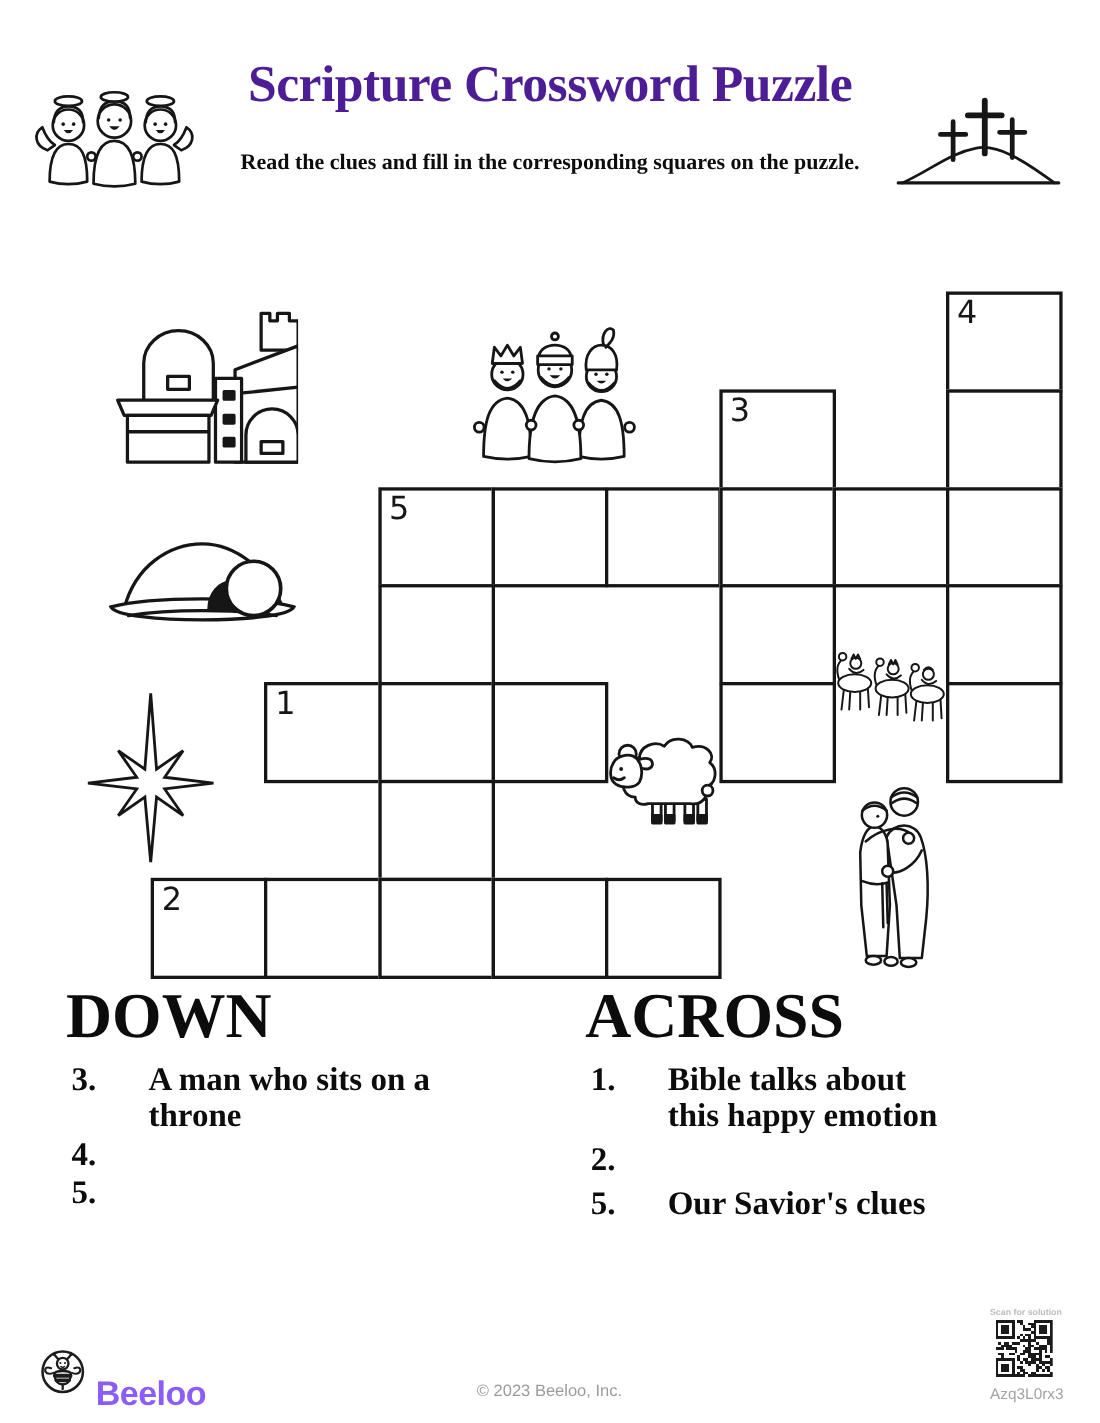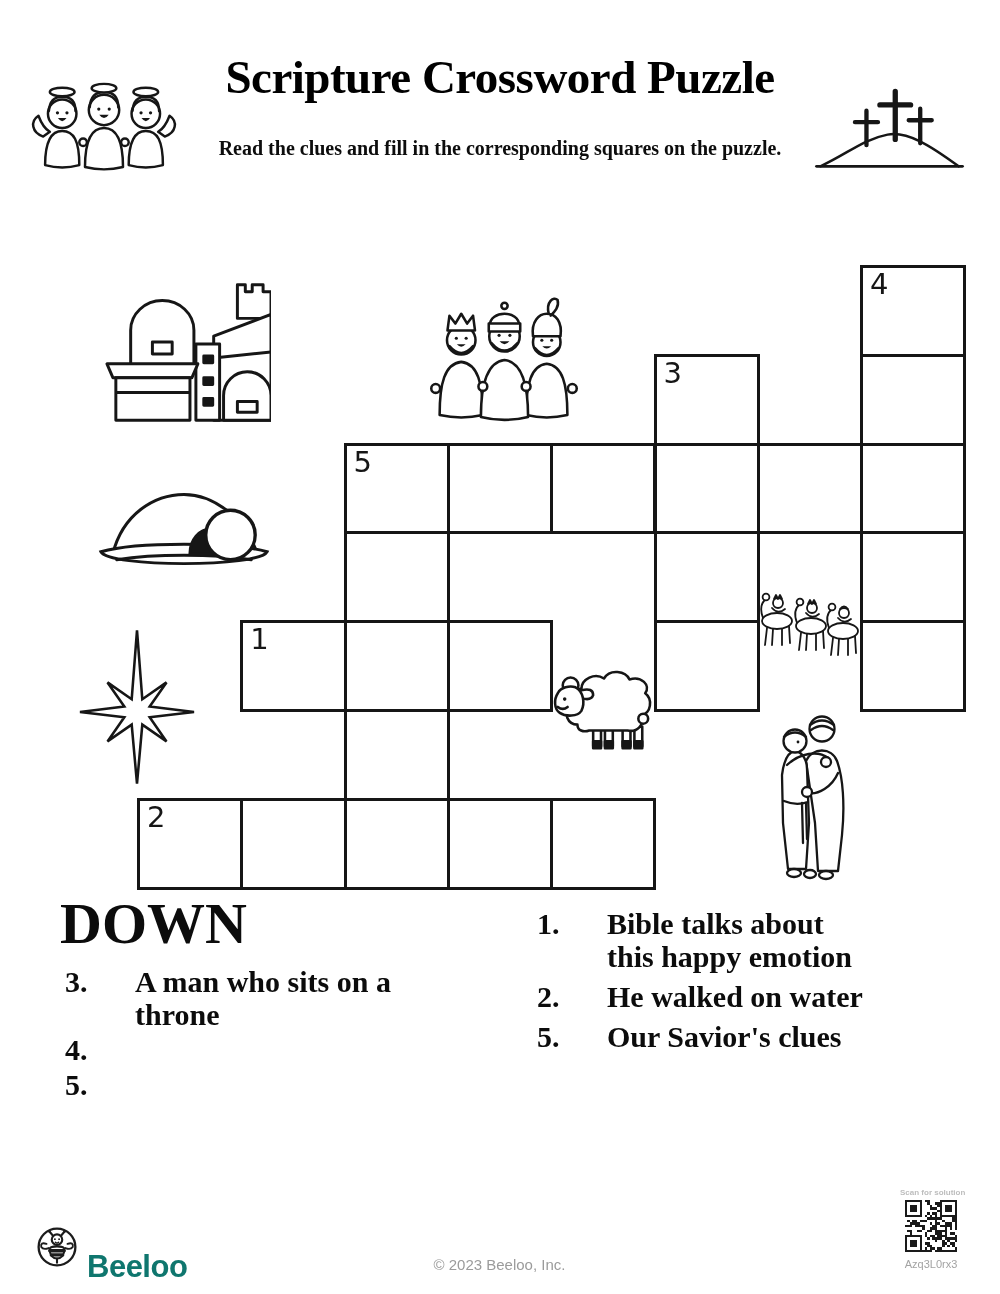--- a/index.html
+++ b/index.html
@@ -6,21 +6,21 @@
   html,body { background:#ffffff; }
   #page {
     position:relative; width:1000px; height:1294px; background:#fff;
     font-family:"Liberation Serif", serif; color:#111; overflow:hidden;
   }
   .abs { position:absolute; }
 
   
   #title {
     left:0; top:50px; width:1000px; text-align:center;
-    font-size:47px; font-weight:600; letter-spacing:-0.5px; color:#000000;
+    font-size:47px; font-weight:600; letter-spacing:-0.5px; color:#4c1d95;
   }
   #subtitle {
     left:0; top:137px; width:1000px; text-align:center;
     font-size:20px; font-weight:600; color:#0d0d0d;
   }
 
   
   #crossword-grid { left:0; top:0; width:1000px; height:900px; }
   .cell {
     position:absolute; width:106.3px; height:91.8px;
@@ -46,31 +46,31 @@
   .clue { display:flex; font-size:30px; font-weight:600; line-height:33px; color:#0c0c0c; }
   #down-clue-list .clue { margin-bottom:2px; }
   #across-clue-list .clue { margin-bottom:7px; }
   .cnum { flex:none; width:42px; }
   .ctext { flex:1 1 auto;margin-left:28px; }
 
   
   #brand-logo { left:36px; top:1213px; display:flex; align-items:center; }
   #brand-text {
     margin-left:9px; font-family:"Liberation Sans", sans-serif;
-    font-size:31px; font-weight:700; letter-spacing:-0.5px; color:#0f766e;margin-top:36px;
+    font-size:31px; font-weight:700; letter-spacing:-0.5px; color:#8b5cf6;margin-top:36px;
   }
   #copyright {
     left:0; top:1256px; width:999px; text-align:center;
     font-family:"Liberation Sans", sans-serif; font-size:15px; color:#9b9b9b;
   }
   #qr-block { left:900px; top:1188px; width:62px; text-align:center;
     font-family:"Liberation Sans", sans-serif; }
   #qr-label-top { font-size:8px; color:#bdbdbd; white-space:nowrap;font-weight:bold; }
   #qr-svg { margin:3px auto 2px auto; }
-  #qr-code-text { font-size:11px; color:#a3a3a3; }
+  #qr-code-text { font-size:14px; color:#a3a3a3; }
 </style>
 </head>
 <body>
 
 <div id="page">
 
   <div class="abs illus" style="left:28px;top:80px">
     <svg width="152" height="98" viewBox="0 0 160 100" fill="none" stroke="#161616" stroke-width="2.6" stroke-linecap="round" stroke-linejoin="round">
 
       <path d="M16,58 C4,54 2,42 11,36 C14,44 18,50 23,53 Z" fill="#fff"></path>
@@ -314,28 +314,28 @@
         <div class="clue">
           <span class="cnum">4.</span>
         </div>
         <div class="clue">
           <span class="cnum">5.</span>
         </div>
       </div>
   </div>
 
   <div class="clue-section" style="left:532px;top:895px">
+    <div class="clue-heading">ACROSS</div>
     <div class="clue-list" id="across-clue-list">
         <div class="clue">
           <span class="cnum">1.</span>
           <span class="ctext">Bible talks about<br>this happy emotion</span>
         </div>
         <div class="clue">
           <span class="cnum">2.</span>
-          <span class="ctext">He walked on water</span>
         </div>
         <div class="clue">
           <span class="cnum">5.</span>
           <span class="ctext">Our Savior's clues</span>
         </div>
       </div>
   </div>
 
   <div class="abs" id="brand-logo">
     <span>

